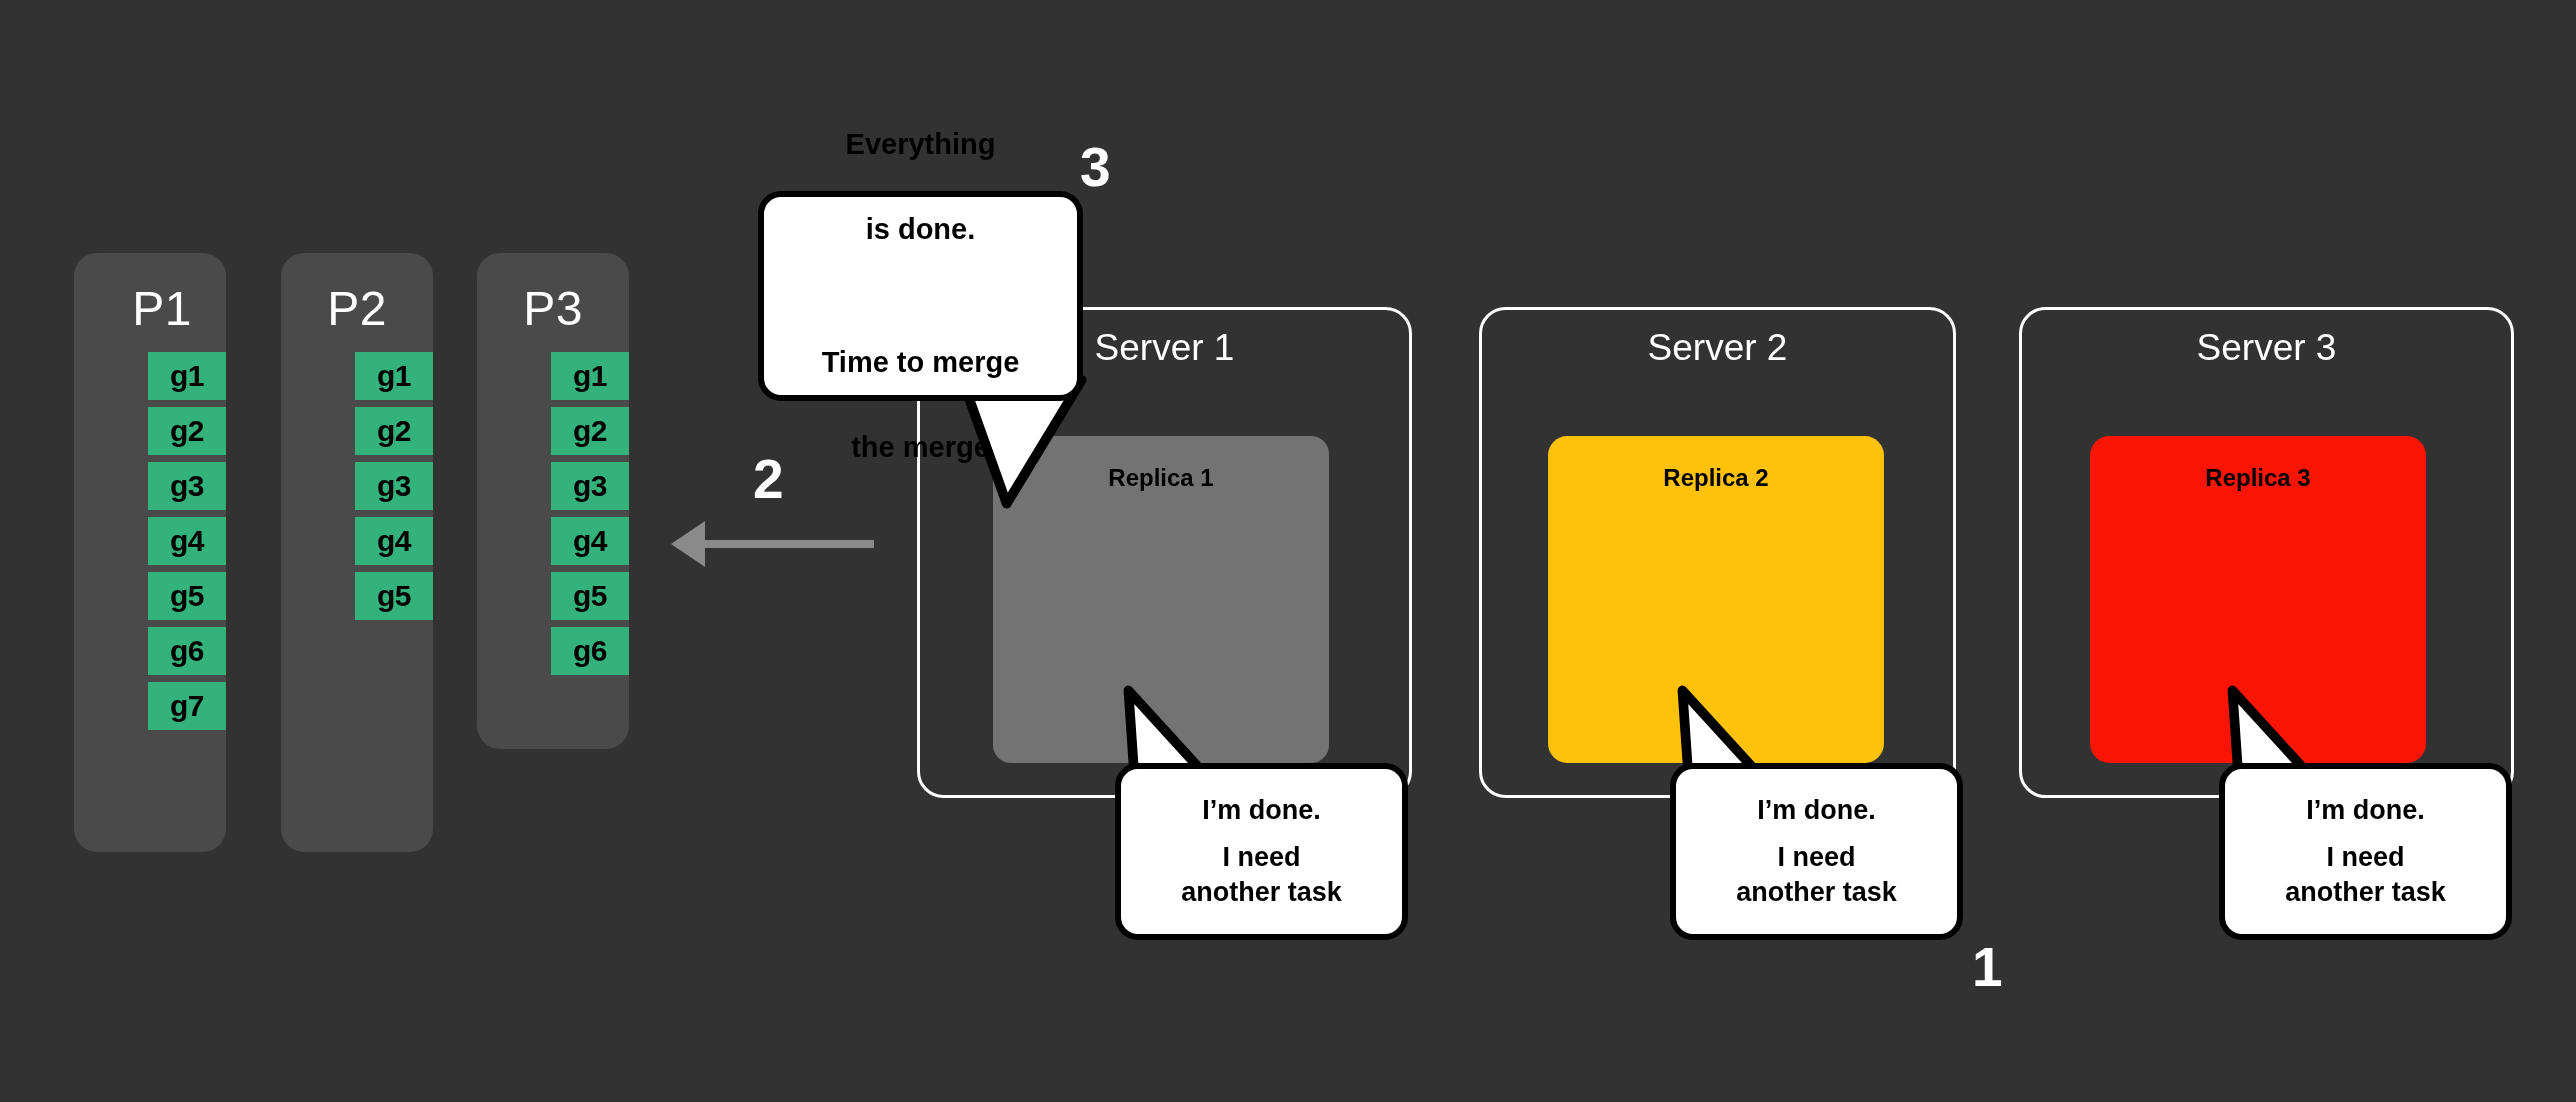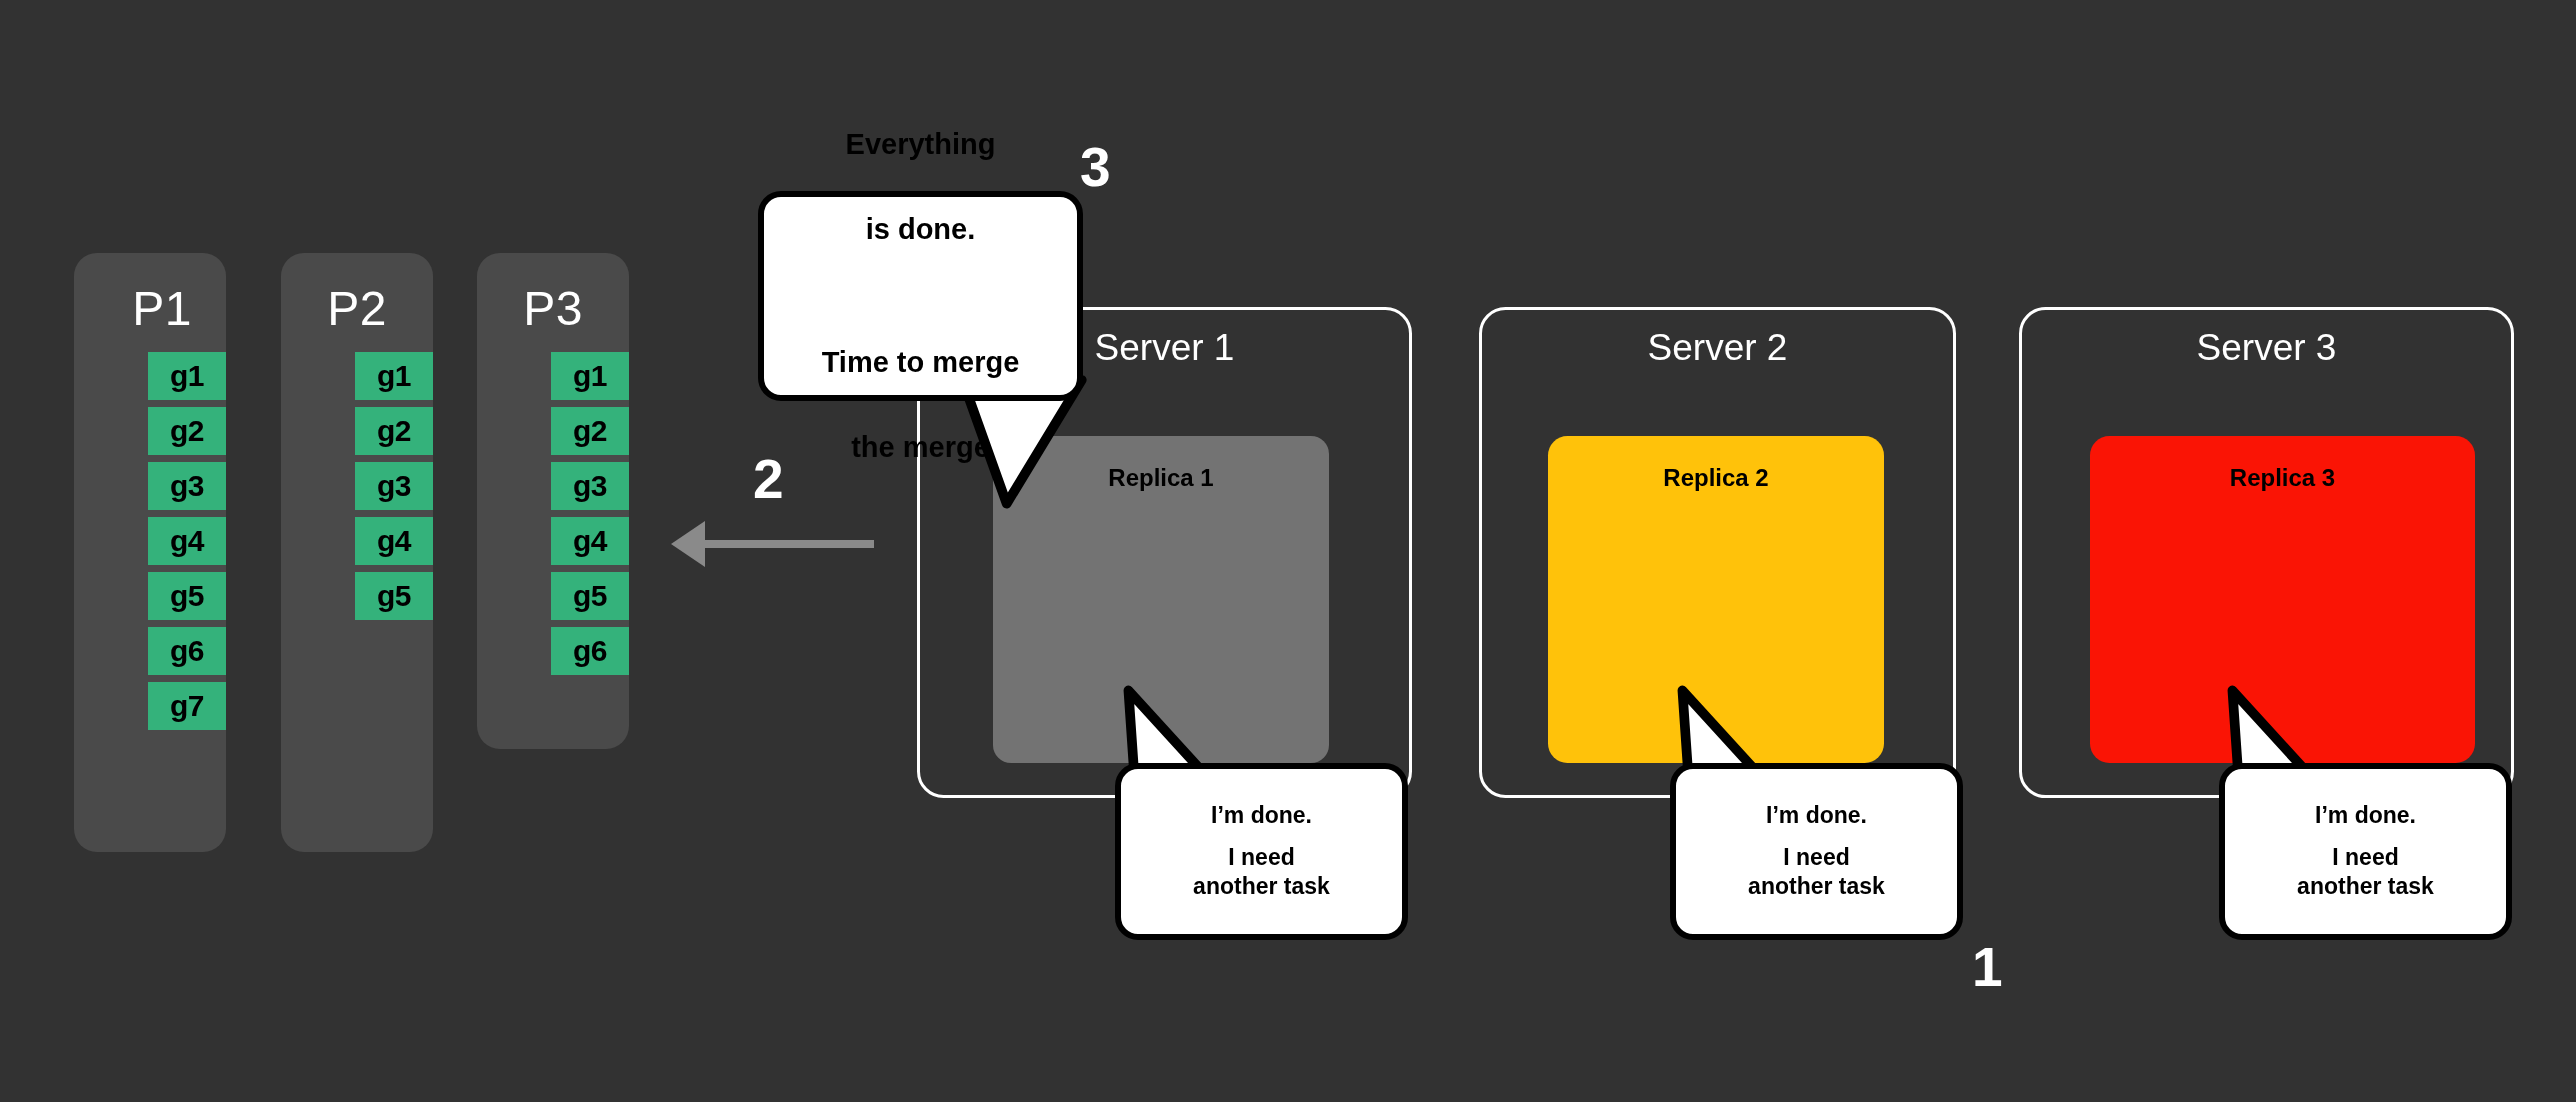--- a/index.html
+++ b/index.html
@@ -131,21 +131,21 @@
     display: flex;
     flex-direction: column;
     align-items: center;
     justify-content: center;
     color: #000000;
     font-weight: bold;
     text-align: center;
     line-height: 1.28;
   }
   .bubble .line { display: block; white-space: nowrap; }
-  .bubble-small { font-size: 23px; }
+  .bubble-small { font-size: 27px; }
   .bubble-large { font-size: 29px; gap: 48px; }
   .bubble .para-gap { height: 12.4px; }
 
   .tail-svg { position: absolute; overflow: visible; }
 </style>
 </head>
 <body>
 
 <div id="stage">
 
@@ -200,21 +200,21 @@
   <div class="server" style="left:1479px; top:307px; width:477px; height:491px;">
     <div class="server-title">Server 2</div>
   </div>
   <div class="replica" style="left:1548px; top:436px; width:336px; height:327px; background:#ffc20a;">
     <div class="replica-label">Replica 2</div>
   </div>
 
   <div class="server" style="left:2019px; top:307px; width:495px; height:491px;">
     <div class="server-title">Server 3</div>
   </div>
-  <div class="replica" style="left:2090px; top:436px; width:385px; height:327px; background:#fa1405;padding-left:12px;">
+  <div class="replica" style="left:2090px; top:436px; width:336px; height:327px; background:#fa1405;padding-left:12px;">
     <div class="replica-label">Replica 3</div>
   </div>
 
   <svg class="tail-svg" style="left:936px; top:371px;" width="212" height="177" viewBox="0 0 240 200">
     <path d="M 30 10 L 80 150 L 165 10 Z" fill="#ffffff" stroke="#000000" stroke-width="11" stroke-linejoin="round"></path>
   </svg>
   <div class="bubble bubble-large" style="left:758px; top:191px; width:325px; height:210px;">
     <span class="line">Everything</span>
     <span class="line">is done.</span>
     <span class="para-gap"></span>

